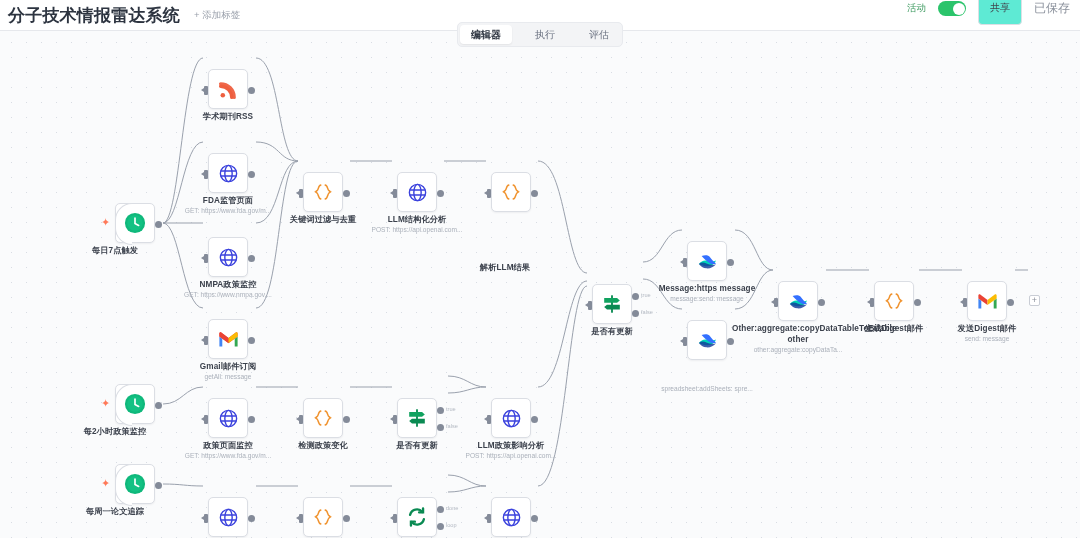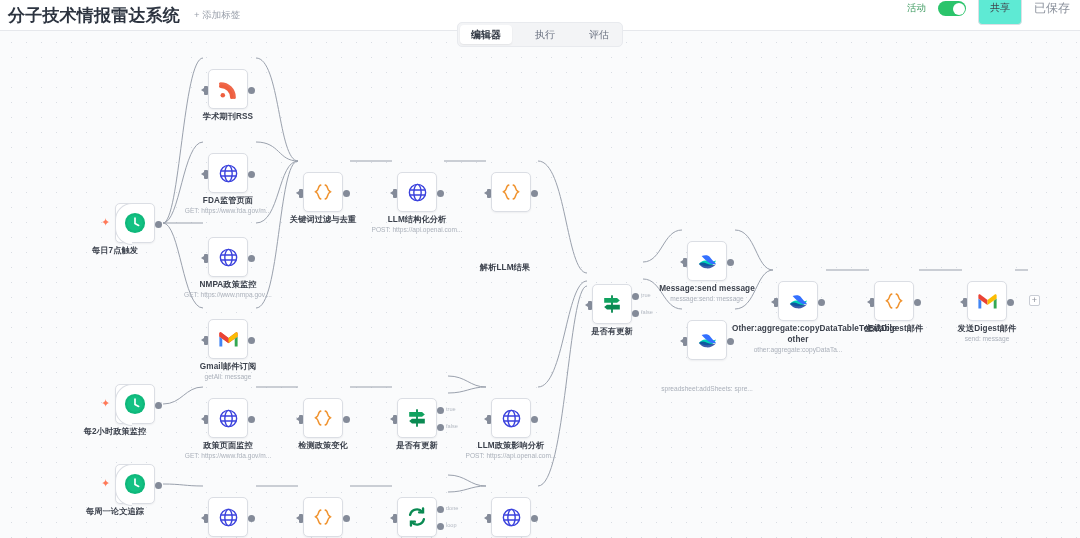--- a/index.html
+++ b/index.html
@@ -476,21 +476,21 @@
       <div class="port-in"></div>
       <span class="glyph">
         <svg width="21" height="19" viewBox="0 0 24 22">
             <path d="M2 13.8c4.6 2.2 9.6 3.4 13.3 2.2 3.2-1 5.4-3.4 6.6-6.2-2.6 1.4-6.6 1.6-10.3.4C8 9 4.8 10.7 2 13.8z" fill="#00d6b9"></path>
             <path d="M5.2 4.6c2.7 3.3 6.1 6.6 9.6 8.4 2.6 1.3 5.1 1.2 7.1.3-2.4-1.6-5-4.4-7-7.2-1.8-2.6-5.7-2.7-9.7-1.5z" fill="#3370ff"></path>
             <path d="M2 13.8c1.9 2.6 5 4.7 8.6 5.1 4.3.5 8.4-1.6 11.3-4.8-3.3 1.3-7.5.9-11.1-.8-3.2-1.5-6.3-1.3-8.8.5z" fill="#133c9a" opacity=".82"></path>
           </svg>
       </span>
       <div class="port-out"></div>
     </div>
-    <div class="nlabel" style="left:641px; top:253px;">Message:send message</div>
+    <div class="nlabel" style="left:641px; top:253px;">Message:https message</div>
     <div class="nsub" style="left:632px; top:264px;">message:send: message</div>
 
     <div class="node" style="left:687px; top:289px;">
       <div class="port-in"></div>
       <span class="glyph">
         <svg width="21" height="19" viewBox="0 0 24 22">
             <path d="M2 13.8c4.6 2.2 9.6 3.4 13.3 2.2 3.2-1 5.4-3.4 6.6-6.2-2.6 1.4-6.6 1.6-10.3.4C8 9 4.8 10.7 2 13.8z" fill="#00d6b9"></path>
             <path d="M5.2 4.6c2.7 3.3 6.1 6.6 9.6 8.4 2.6 1.3 5.1 1.2 7.1.3-2.4-1.6-5-4.4-7-7.2-1.8-2.6-5.7-2.7-9.7-1.5z" fill="#3370ff"></path>
             <path d="M2 13.8c1.9 2.6 5 4.7 8.6 5.1 4.3.5 8.4-1.6 11.3-4.8-3.3 1.3-7.5.9-11.1-.8-3.2-1.5-6.3-1.3-8.8.5z" fill="#133c9a" opacity=".82"></path>
           </svg>

